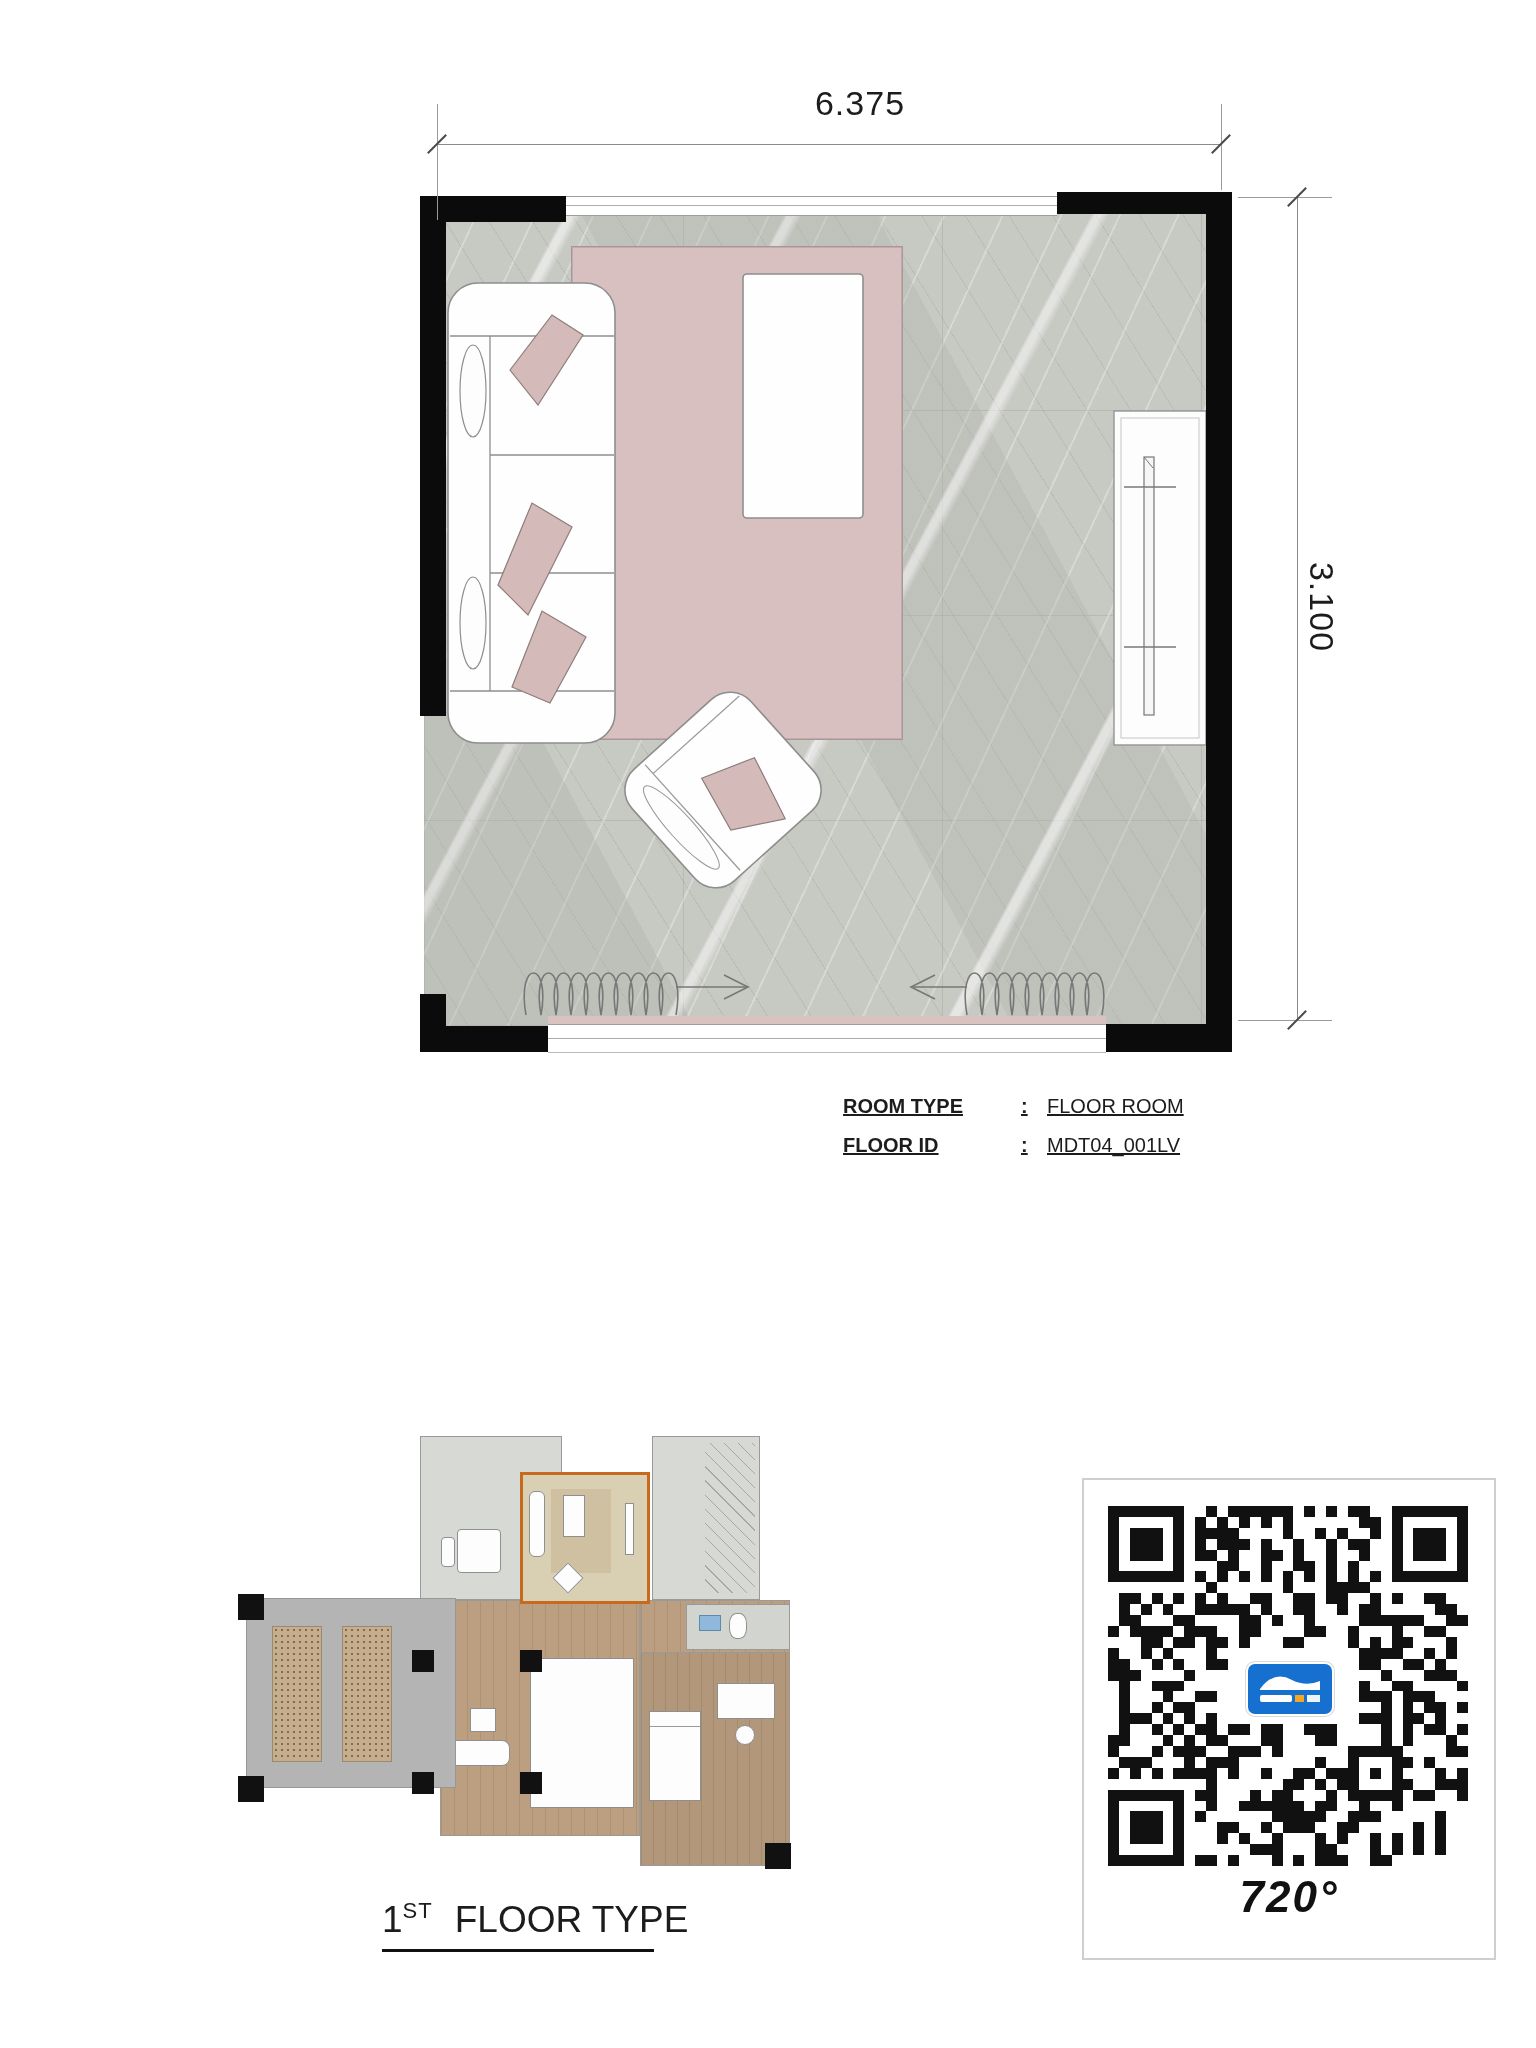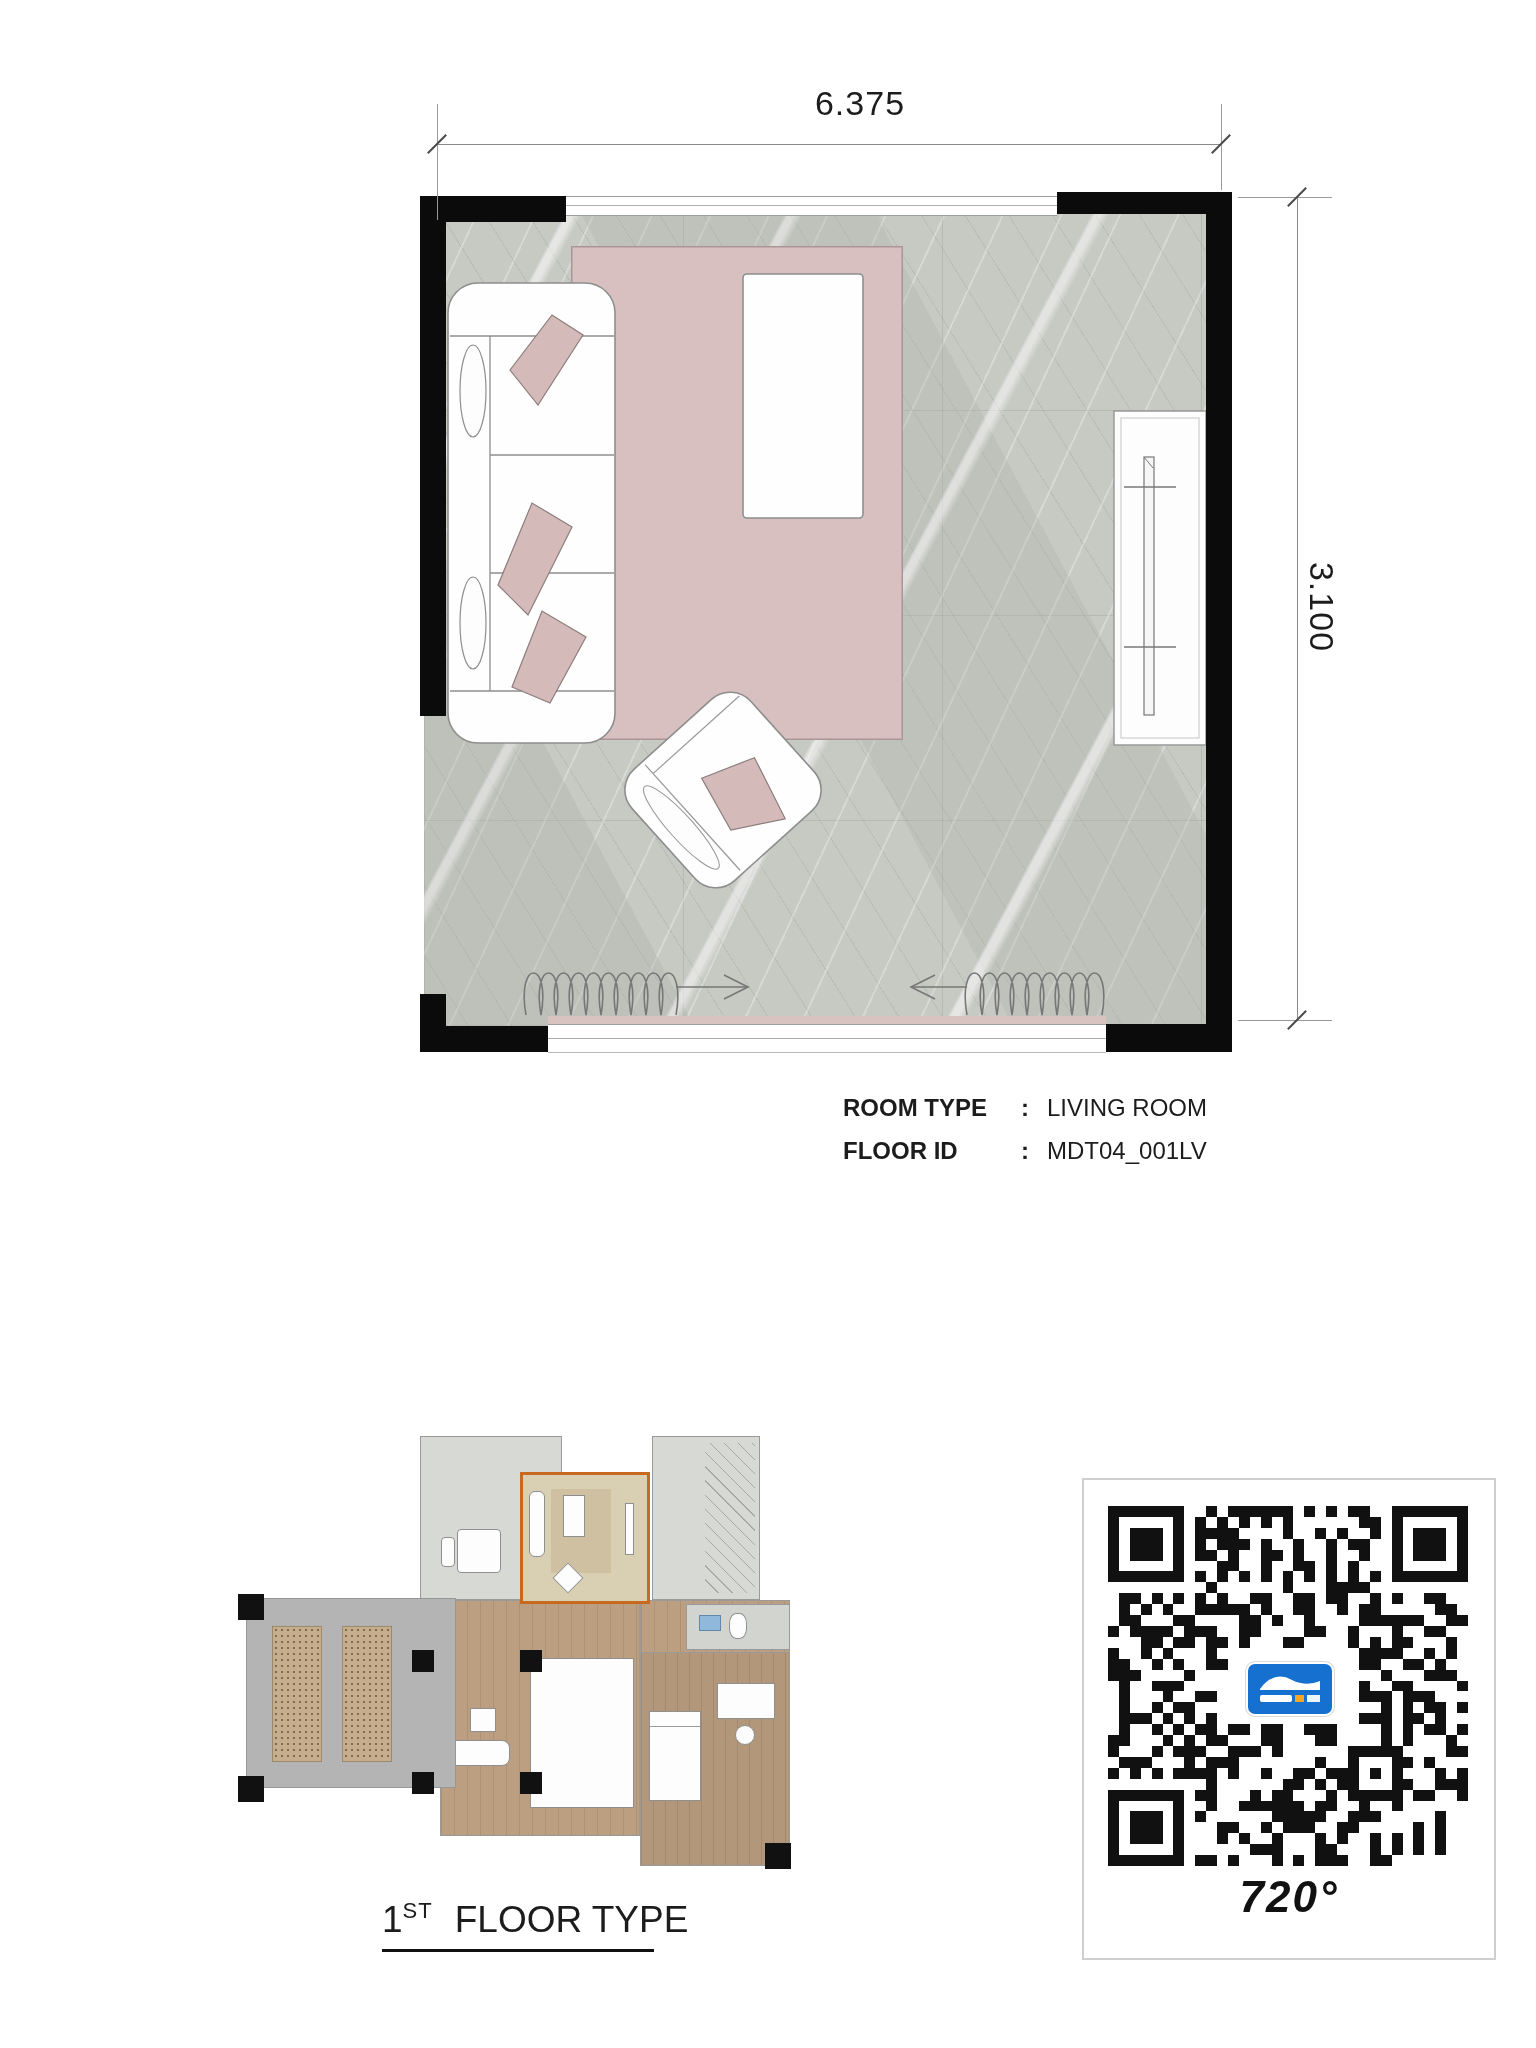--- a/index.html
+++ b/index.html
@@ -26,21 +26,21 @@
   .tick{width:26px;height:2px;background:#4a4a4a;transform:rotate(-45deg);}
   .dimlabel{font-size:34px;letter-spacing:1px;color:#1c1c1c;}
   .rug{background:#d7c0bf;border:1px solid #a99595;box-shadow:inset 0 0 0 1px rgba(130,110,110,.25);}
   .winband-top{background:
       linear-gradient(#9aa0a0 0 1px, #fff 1px 9px, #aab0b0 9px 10px, #fff 10px 19px, #9aa0a0 19px 20px);}
   .winband-bot{background:
       linear-gradient(#9aa0a0 0 1px, #fff 1px 14px, #a8aeae 14px 15px, #fff 15px 28px, #b4baba 28px 29px, #fff 29px 46px);}
   .sill-pink{background:#d9c3c1;}
 
   
-  .room-info{font-size:24px;line-height:1.0;}
+  .room-info{font-size:20px;line-height:1.0;text-decoration:underline;}
   .room-info .row{display:flex;margin-bottom:19px;}
   .room-info .lbl{font-weight:bold;width:178px;}
   .room-info .sep{font-weight:bold;width:26px;}
   .room-info .val{font-weight:normal;}
 
   
   .caption{font-size:37px;border-bottom:3px solid #111;padding-bottom:8px;width:272px;white-space:nowrap;}
   .caption sup{font-size:22px;vertical-align:14px;letter-spacing:1px;margin-top:21px;}
   .caption .rest{margin-left:22px;}
 
@@ -148,21 +148,21 @@
   <div class="abs extline" style="left:1238px;top:1020px;width:94px;height:1px;"></div>
   <div class="abs dimline" style="left:1297px;top:197px;width:1px;height:823px;"></div>
   <div class="abs tick" style="left:1284px;top:196px;"></div>
   <div class="abs tick" style="left:1284px;top:1019px;"></div>
   <div class="abs dimlabel" style="left:1341px;top:522px;width:170px;transform:rotate(90deg);transform-origin:left top;text-align:center;">3.100</div>
 
   <div class="abs room-info" style="left:843px;top:1096px;width:420px;">
     <div class="row">
       <span class="lbl">ROOM TYPE</span>
       <span class="sep">:</span>
-      <span class="val">LIVING ROOM</span>
+      <span class="val">FLOOR ROOM</span>
     </div>
     <div class="row">
       <span class="lbl">FLOOR ID</span>
       <span class="sep">:</span>
       <span class="val">MDT04_001LV</span>
     </div>
   </div>
 
   <div class="mini" style="left:230px;top:1430px;width:560px;height:478px;">
 

